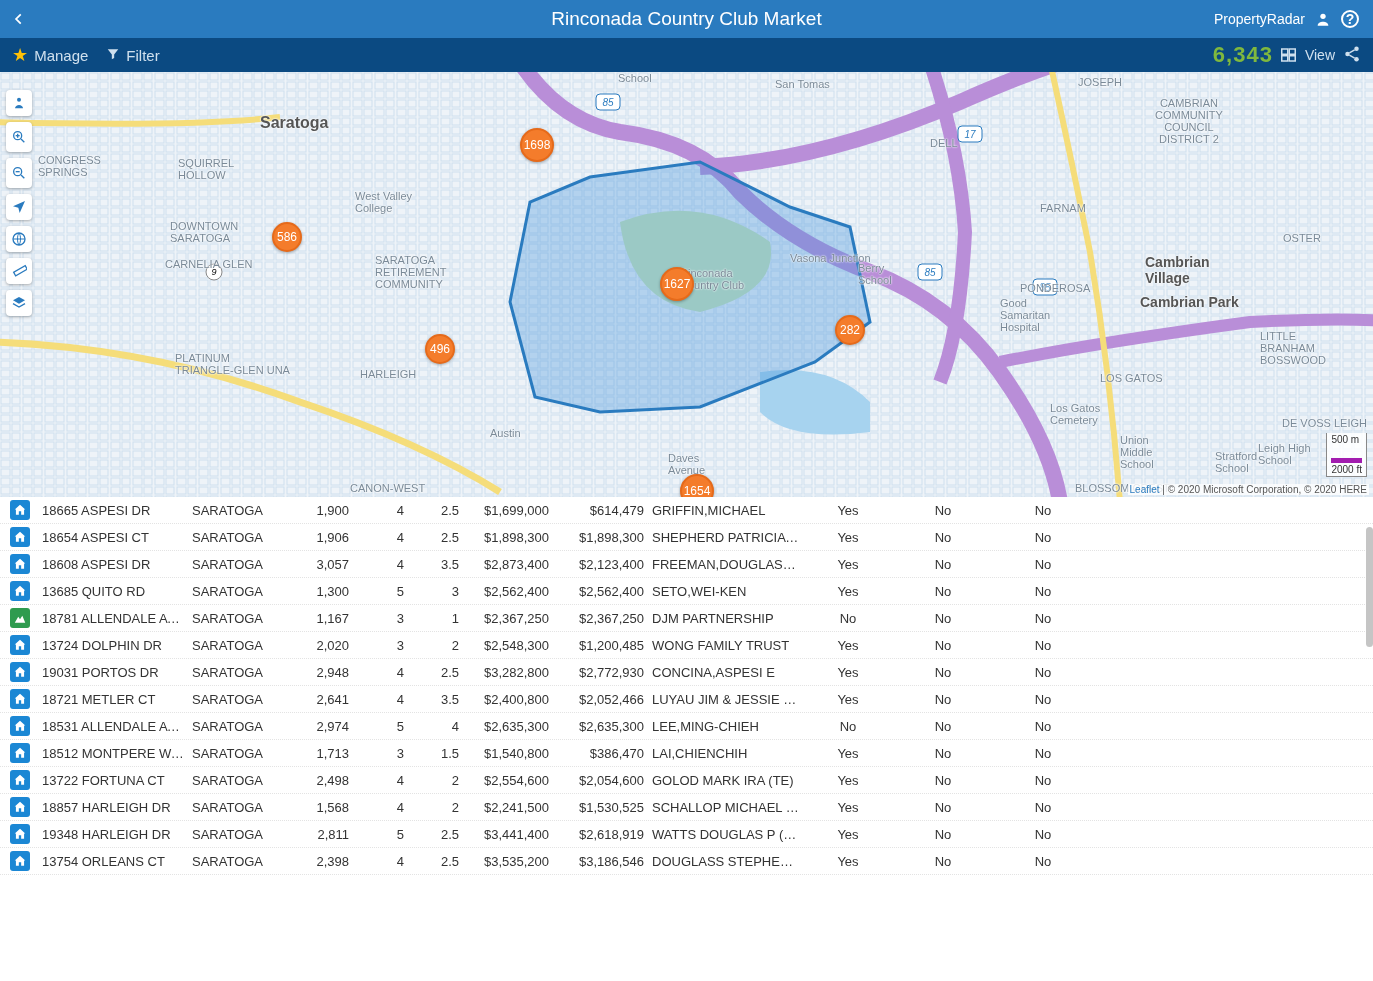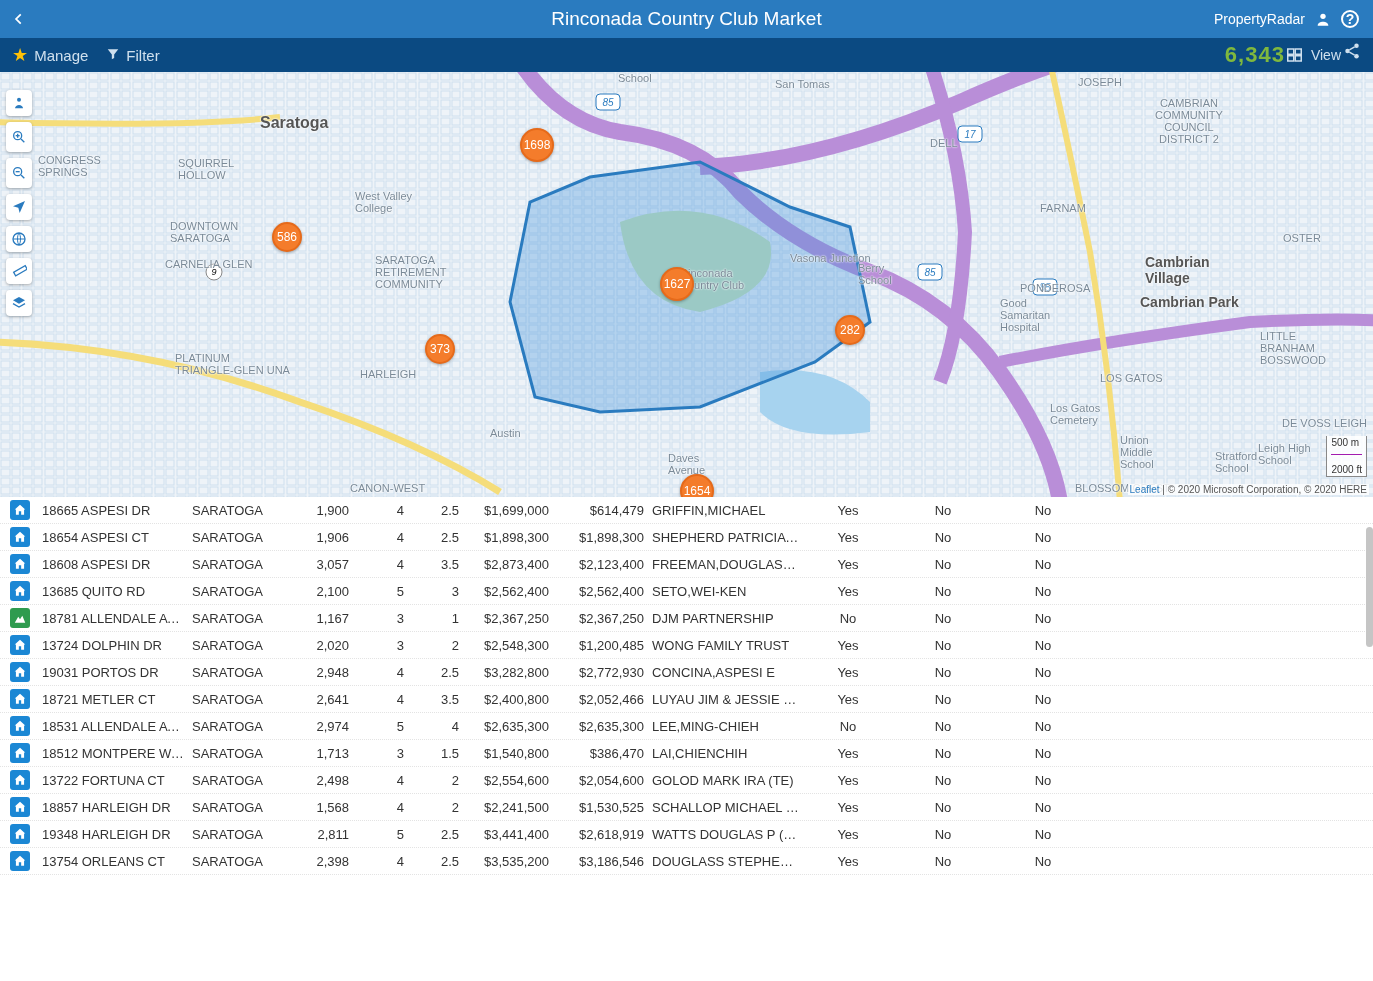--- a/index.html
+++ b/index.html
@@ -25,21 +25,21 @@
   .top-right{margin-left:auto;display:flex;align-items:center;gap:10px;padding-right:14px}
   .top-right span{font-size:14px}
   .personicon,.helpicon{display:inline-flex;align-items:center;justify-content:center}
   .helpicon{width:18px;height:18px;border:2px solid #fff;border-radius:50%;font-size:12px;font-weight:bold}
 
   
   .secondbar{height:34px;background:var(--blue-bar);color:#cfe0ee;display:flex;align-items:center;padding:0 12px;gap:18px;font-size:15px}
   .tbtn{display:flex;align-items:center;gap:6px;cursor:pointer}
   .star{color:#ffc107;font-size:18px}
   .funnel svg{width:14px;height:14px;fill:#cfe0ee}
-  .sb-right{margin-left:auto;display:flex;gap:2px}
+  .sb-right{margin-left:auto;display:flex;align-items:center;gap:8px}
   .count{color:var(--count-green);font-size:22px;font-weight:bold;letter-spacing:1px}
   .viewbtn{display:flex;align-items:center;gap:6px;cursor:pointer;color:#cfe0ee;font-size:14px}
   .share svg{width:18px;height:18px;fill:#cfe0ee}
 
   
   .map{position:relative;flex:0 0 425px;height:425px;background:#e9eef3;overflow:hidden}
   .map-bg{position:absolute;inset:0;font-style:italic;}
   .map-bg svg{width:100%;height:100%}
   .maplabel{position:absolute;font-size:13px;color:#7a8a98;font-weight:bold;text-shadow:0 0 2px #fff,0 0 2px #fff}
   .maplabel.sm{font-size:11px;font-weight:normal}
@@ -51,21 +51,21 @@
   .cluster.c5{left:835px;top:243px;width:30px;height:30px}
   .cluster.c6{left:680px;top:402px;width:34px;height:34px}
 
   .map-tools{position:absolute;left:6px;top:18px;display:flex;flex-direction:column;gap:6px}
   .mtool{width:26px;height:26px;background:#fff;border-radius:4px;box-shadow:0 1px 3px rgba(0,0,0,.3);display:flex;align-items:center;justify-content:center;cursor:pointer;color:#2a7bbf}
   .mtool.zoom{height:30px}
   .mtool svg{width:16px;height:16px}
 
   .polygon-overlay{position:absolute;inset:0;pointer-events:none}
   .scale{position:absolute;right:6px;bottom:20px;background:rgba(255,255,255,.85);font-size:10px;padding:1px 4px;border:1px solid #888;border-top:none}
-  .scale .bar{border-top:1px solid #a21caf;margin-top:6px;padding-top:9px}
+  .scale .bar{border-top:5px solid #a21caf;margin-top:13px;padding-top:1px}
   .attrib{position:absolute;right:4px;bottom:2px;font-size:10px;color:#555;background:rgba(255,255,255,.8);padding:0 2px}
   .attrib a{color:#2a7bbf;text-decoration:none}
 
   
   .grid{flex:1;overflow:auto;position:relative;font-size:13px}
   .ghead,.grow{display:grid;grid-template-columns:38px 150px 100px 65px 55px 55px 90px 95px 155px 90px 100px 100px;align-items:center}
   .ghead{background:var(--header-bg);border-bottom:1px solid #d0d0d0;height:28px;position:sticky;top:0;font-size:12px;color:#555}
   .ghead > div{padding:0 4px;white-space:nowrap;overflow:hidden;text-overflow:ellipsis}
   .grow{height:27px;border-bottom:1px dotted var(--row-border)}
   .grow > div{padding:0 4px;white-space:nowrap;overflow:hidden;text-overflow:ellipsis}
@@ -244,21 +244,21 @@
 School</div>
     <div class="maplabel sm" style="left:1075px;top:410px">BLOSSOM CREST</div>
     <div class="maplabel sm" style="left:1260px;top:258px;white-space:pre">LITTLE
 BRANHAM
 BOSSWOOD</div>
     <div class="maplabel sm" style="left:1282px;top:345px">DE VOSS LEIGH</div>
     <div class="maplabel sm" style="left:1283px;top:160px">OSTER</div>
 
     <div class="cluster c1">1698</div>
     <div class="cluster c2">586</div>
-    <div class="cluster c3">373</div>
+    <div class="cluster c3">496</div>
     <div class="cluster c4">1627</div>
     <div class="cluster c5">282</div>
     <div class="cluster c6">1654</div>
 
     <div class="map-tools">
       <div class="mtool">
           <svg viewBox="0 0 24 24" fill="#2a7bbf">
             <circle cx="12" cy="7" r="3"></circle>
             <path d="M6 20c0-3 3-5 6-5s6 2 6 5z"></path>
           </svg>
@@ -368,21 +368,21 @@
           <div class="ctr">No</div>
         </div>
         <div class="grow">
           <div><span class="typeicon house">
               <svg viewBox="0 0 24 24">
                 <path d="M12 3l9 8h-2v9h-5v-6h-4v6H5v-9H3z"></path>
               </svg>
             </span></div>
           <div>13685 QUITO RD</div>
           <div>SARATOGA</div>
-          <div class="num">2,100</div>
+          <div class="num">1,300</div>
           <div class="num">5</div>
           <div class="num">3</div>
           <div class="num">$2,562,400</div>
           <div class="num">$2,562,400</div>
           <div>SETO,WEI-KEN</div>
           <div class="ctr">Yes</div>
           <div class="ctr">No</div>
           <div class="ctr">No</div>
         </div>
         <div class="grow">

